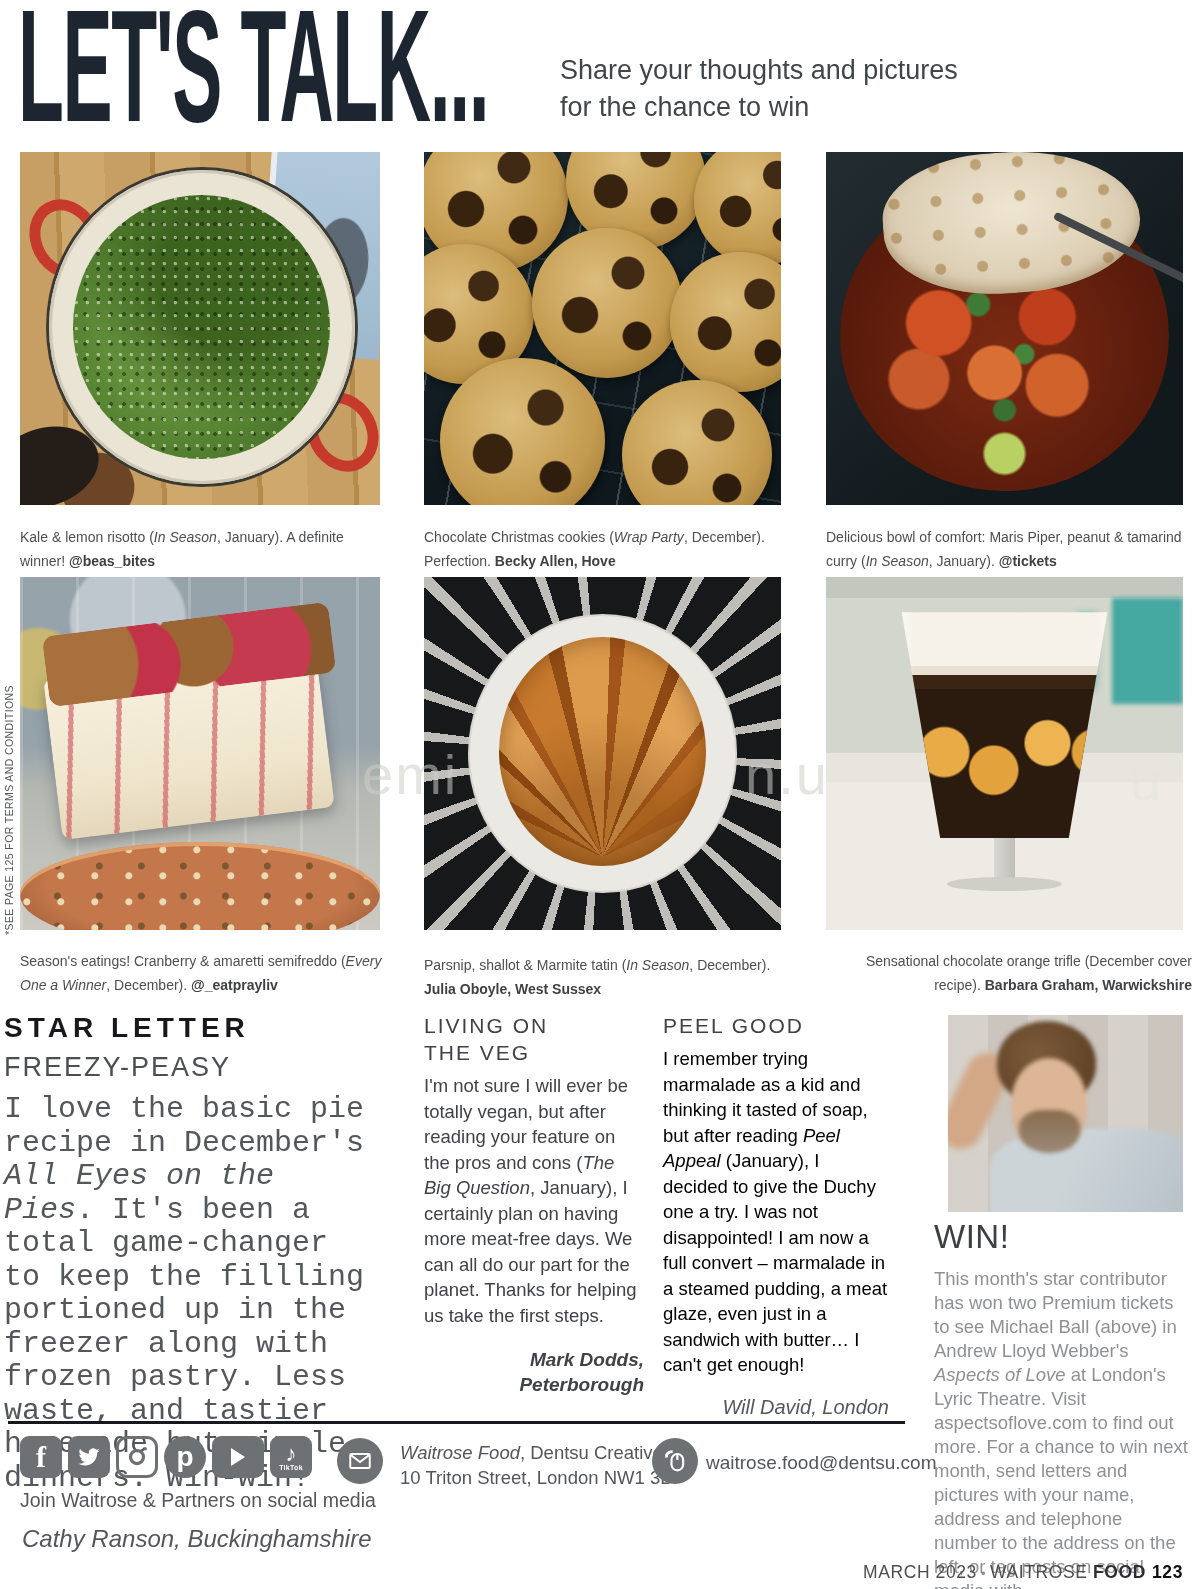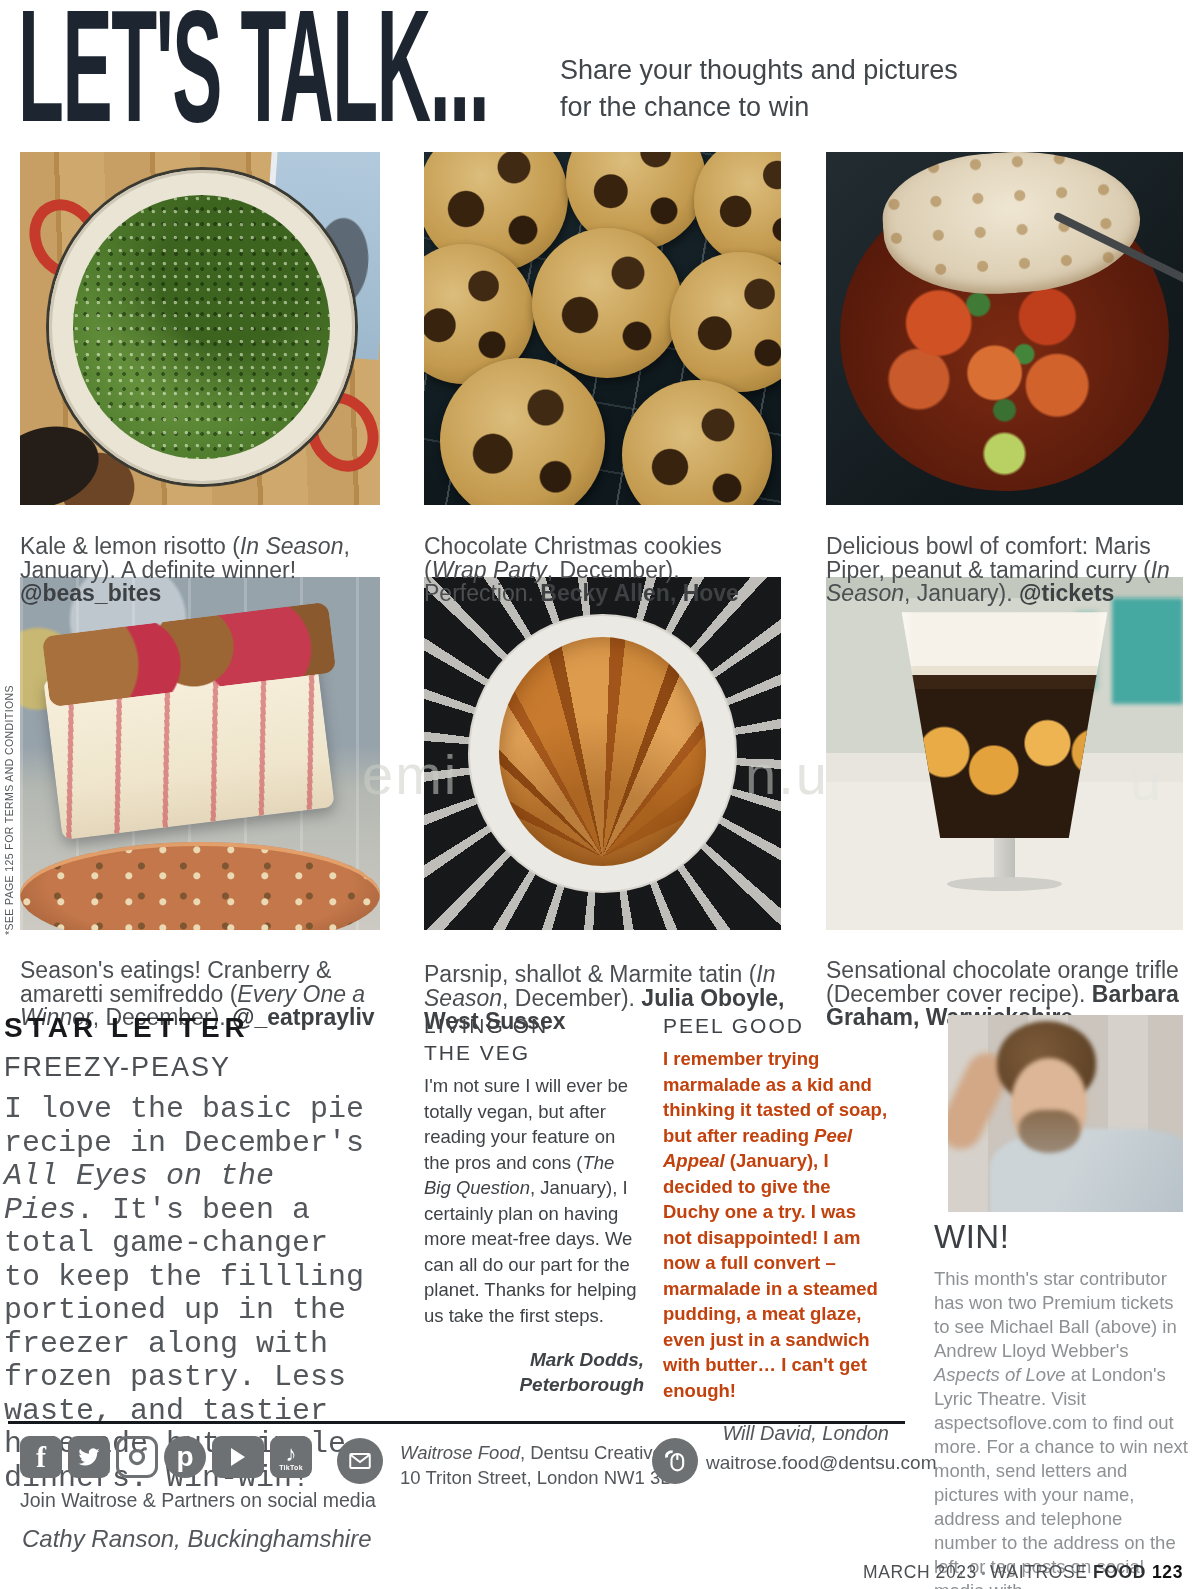--- a/index.html
+++ b/index.html
@@ -18,27 +18,27 @@
 
   
   .photo{position:absolute;overflow:hidden;background:#ddd;}
   #ph1{left:20px;top:152px;width:360px;height:353px;}
   #ph2{left:424px;top:152px;width:357px;height:353px;}
   #ph3{left:826px;top:152px;width:357px;height:353px;}
   #ph4{left:20px;top:577px;width:360px;height:353px;}
   #ph5{left:424px;top:577px;width:357px;height:353px;}
   #ph6{left:826px;top:577px;width:357px;height:353px;}
 
-  .caption{position:absolute;font-size:23px;line-height:23.5px;color:#4c4f52;}
+  .caption{position:absolute;font-size:14px;line-height:23.5px;color:#4c4f52;}
   #cap1{left:20px;top:512px;width:372px;}
   #cap2{left:424px;top:512px;width:362px;}
   #cap3{left:826px;top:512px;width:366px;}
   #cap4{left:20px;top:936px;width:374px;}
   #cap5{left:424px;top:940px;width:362px;}
-  #cap6{left:826px;top:936px;width:366px;}
+  #cap6{left:826px;top:936px;width:366px;text-align:right;}
   .it{font-style:italic;}
   .bd{font-weight:700;color:#3e4144;}
 
   
   #ph1{background:repeating-linear-gradient(88deg,#c79e63 0 46px,#b68a4c 46px 51px,#cfa86e 51px 96px);}
   .cloth{position:absolute;right:-6px;top:-8px;width:32%;height:60%;transform:rotate(4deg);
          border-left:6px solid #e7edf2;
          background:radial-gradient(ellipse at 62% 55%,#5d6a76 0 26%,rgba(0,0,0,0) 27%),
                     linear-gradient(180deg,#b3cadd,#9db8cc);}
   .utensil{position:absolute;left:-4%;bottom:-6%;width:38%;height:32%;transform:rotate(-18deg);
@@ -162,21 +162,21 @@
   .kicker{font-size:28px;font-weight:700;letter-spacing:5px;color:#17191c;}
   .headline{font-size:27px;letter-spacing:2px;color:#4b4f54;margin-top:8px;}
   .star-body{font-size:30px;line-height:33.5px;color:#53565a;margin-top:10px;font-family:Liberation Mono, monospace;}
   .star-sig{font-size:24px;font-style:italic;margin-top:6px;padding-left:18px;color:#53565a;}
 
   #col-veg{left:424px;width:220px;}
   #col-peel{left:663px;width:226px;}
   .mini-head{font-size:21px;letter-spacing:2px;color:#3f4347;line-height:27px;}
   .mini-body{font-size:18.5px;line-height:25.5px;margin-top:7px;}
   #col-veg .mini-body{color:#3f4347;}
-  #col-peel .mini-body{color:#c2410c;font-weight:bold;}
+  #col-peel .mini-body{color:#000000;}
   .sig-right{font-size:19px;font-style:italic;text-align:right;margin-top:2px;}
   .sig-bold{font-weight:700;color:#3f4347;line-height:25px;}
   #col-peel .sig-right{font-size:20px;color:#55585a;}
 
   
   #ph-mb{left:948px;top:1015px;width:235px;height:197px;}
   #ph-mb{background:repeating-linear-gradient(90deg,#d6d1ca 0 40px,#cbc5be 40px 80px),
                     linear-gradient(180deg,#dedad4,#c9c3bc);}
   .mb-arm{position:absolute;left:2%;top:18%;width:18%;height:52%;background:#d2a887;
           transform:rotate(26deg);border-radius:40px;filter:blur(3px);}

